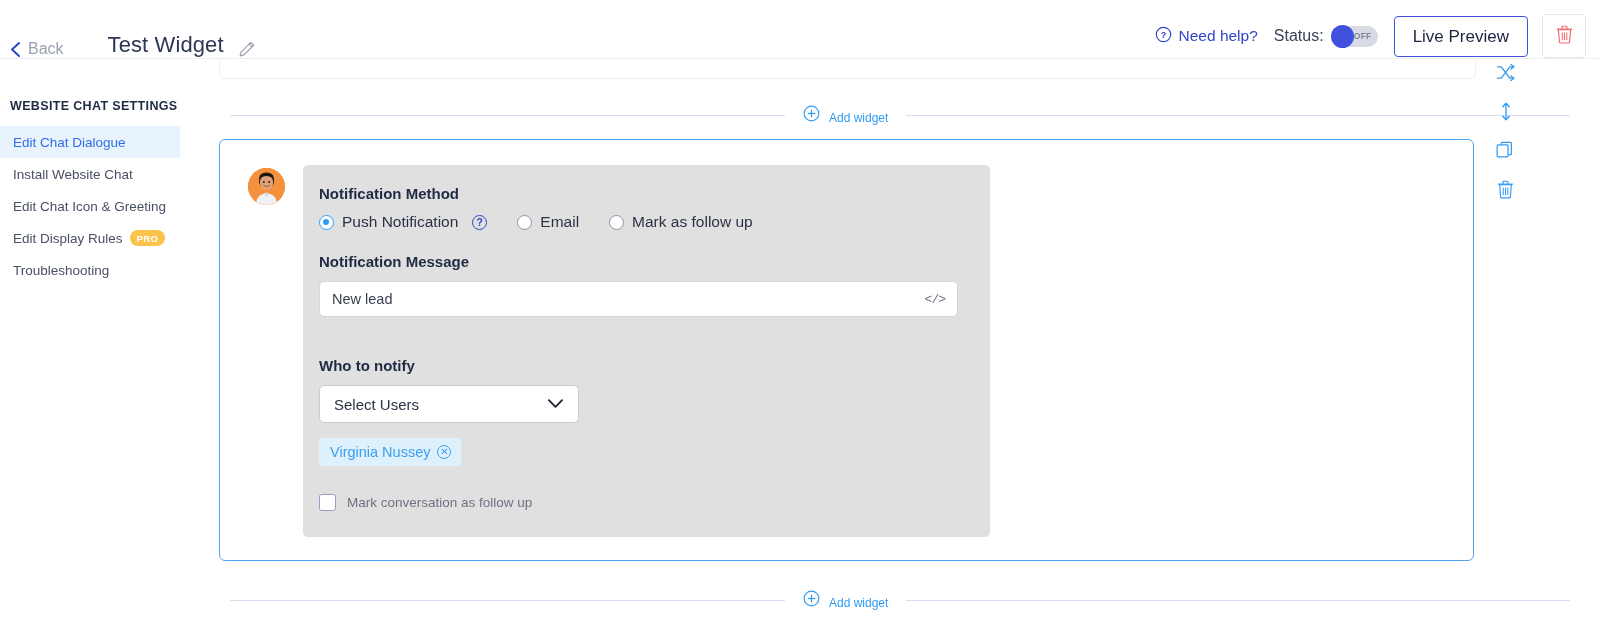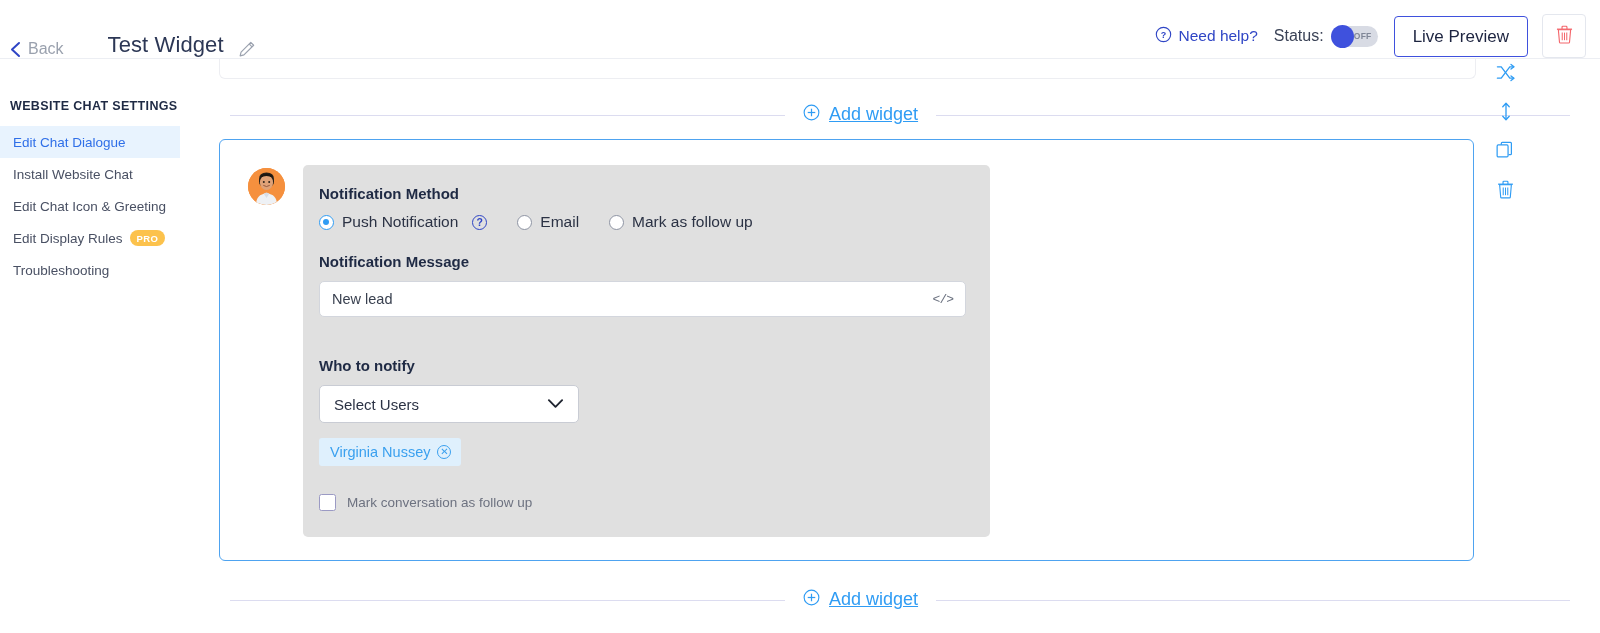--- a/index.html
+++ b/index.html
@@ -121,23 +121,23 @@
 
   .add-widget-row {
     position: absolute; left: 50px;
     width: 1340px; height: 20px;
     display: flex; align-items: center; gap: 0;
   }
   .aw-line { height: 1px; background: #dcdcf0; }
   .aw-line.left { width: 555px; }
   .aw-line.right { width: 540px; flex: 1; }
   .add-widget-link {
-    display: flex; align-items: flex-start; gap: 9px;
-    color: #2f9cf4; font-size: 18px; cursor: pointer;
-    padding: 0 18px; white-space: nowrap; text-decoration: underline;
+    display: flex; align-items: flex-end; gap: 9px;
+    color: #2f9cf4; font-size: 12px; cursor: pointer;
+    padding: 0 18px; white-space: nowrap;
   }
 
   
   .widget-card {
     position: absolute; left: 39px; top: 80px;
     width: 1255px; height: 422px;
     border: 1.4px solid #4ea3f0; border-radius: 6px;
     background: #fff;
   }
   .card-inner {
@@ -145,21 +145,21 @@
   }
   .avatar {
     width: 37px; height: 37px; border-radius: 50%;
     background: #f5903e; overflow: hidden; flex: none;
     position: relative; margin-top: 3px;
   }
   .avatar svg { display: block; }
 
   .gray-panel {
     width: 687px; background: #e0e0e0; border-radius: 5px;
-    padding: 20px 24px 26px 16px;
+    padding: 20px 32px 26px 16px;
   }
   .field-label {
     font-size: 15px; font-weight: bold; color: #1f2a44;
     margin-bottom: 11px;
   }
   .radio-row { display: flex; align-items: flex-start; gap: 0; }
   .radio-opt {
     display: flex; align-items: center; gap: 8px;
     font-size: 15.5px; color: #2b3244; cursor: pointer;
     margin-right: 30px;

